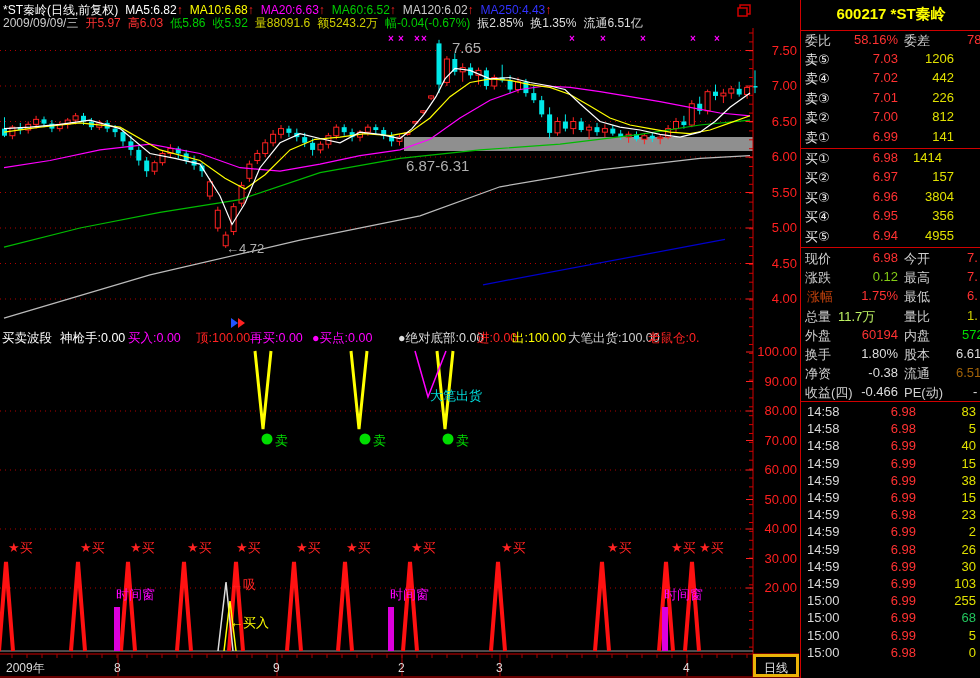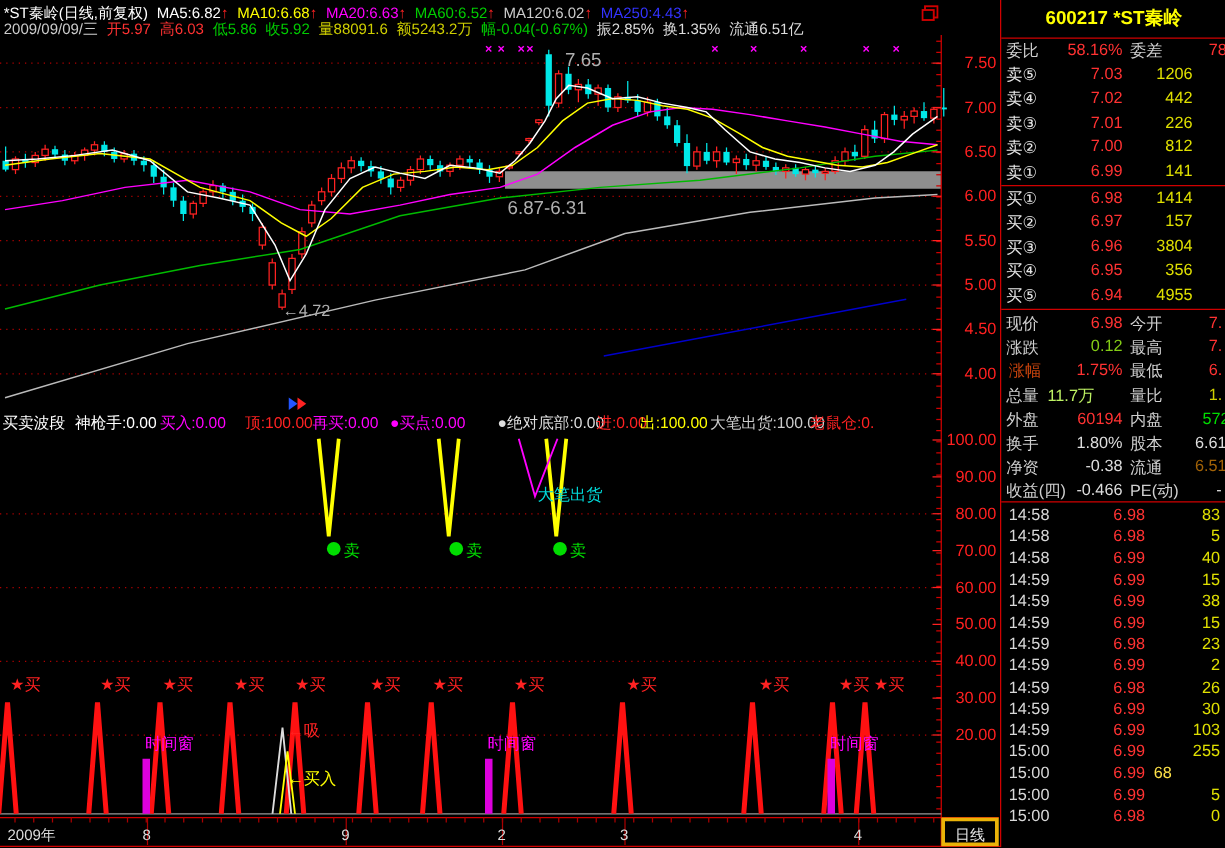--- a/index.html
+++ b/index.html
@@ -532,21 +532,21 @@
       </div>
       <div class="rp-row" style="top: 128.6px;">
         <span style="left: 4px; color: rgb(232, 232, 232);">卖①</span>
         <span style="left: 37px; color: rgb(255, 50, 50); width: 60px; text-align: right;">6.99</span>
         <span style="left: 100px; color: rgb(224, 224, 0); width: 53px; text-align: right;">141</span>
       </div>
       <div class="rp-sep" style="top: 148px;"></div>
       <div class="rp-row" style="top: 150px;">
         <span style="left: 4px; color: rgb(232, 232, 232);">买①</span>
         <span style="left: 37px; color: rgb(255, 50, 50); width: 60px; text-align: right;">6.98</span>
-        <span style="left: 100px; color: rgb(224, 224, 0); width: 53px; text-align: right;">1414</span>
+        <span style="left: 100px; color: rgb(224, 224, 0); width: 53px; text-align: center;">1414</span>
       </div>
       <div class="rp-row" style="top: 169.4px;">
         <span style="left: 4px; color: rgb(232, 232, 232);">买②</span>
         <span style="left: 37px; color: rgb(255, 50, 50); width: 60px; text-align: right;">6.97</span>
         <span style="left: 100px; color: rgb(224, 224, 0); width: 53px; text-align: right;">157</span>
       </div>
       <div class="rp-row" style="top: 188.8px;">
         <span style="left: 4px; color: rgb(232, 232, 232);">买③</span>
         <span style="left: 37px; color: rgb(255, 50, 50); width: 60px; text-align: right;">6.96</span>
         <span style="left: 100px; color: rgb(224, 224, 0); width: 53px; text-align: right;">3804</span>
@@ -667,21 +667,21 @@
         <span style="left: 122px; color: rgb(224, 224, 0); width: 53px; text-align: right;">103</span>
       </div>
       <div class="rp-row" style="top: 593.2px;">
         <span style="left: 6px; color: rgb(216, 216, 216);">15:00</span>
         <span style="left: 55px; color: rgb(255, 50, 50); width: 60px; text-align: right;">6.99</span>
         <span style="left: 122px; color: rgb(224, 224, 0); width: 53px; text-align: right;">255</span>
       </div>
       <div class="rp-row" style="top: 610.4px;">
         <span style="left: 6px; color: rgb(216, 216, 216);">15:00</span>
         <span style="left: 55px; color: rgb(255, 50, 50); width: 60px; text-align: right;">6.99</span>
-        <span style="left: 122px; color: #fde047; width: 53px; ">68</span>
+        <span style="left: 122px; color: #22c55e; width: 53px; text-align: right;">68</span>
       </div>
       <div class="rp-row" style="top: 627.6px;">
         <span style="left: 6px; color: rgb(216, 216, 216);">15:00</span>
         <span style="left: 55px; color: rgb(255, 50, 50); width: 60px; text-align: right;">6.99</span>
         <span style="left: 122px; color: rgb(224, 224, 0); width: 53px; text-align: right;">5</span>
       </div>
       <div class="rp-row" style="top: 644.8px;">
         <span style="left: 6px; color: rgb(216, 216, 216);">15:00</span>
         <span style="left: 55px; color: rgb(255, 50, 50); width: 60px; text-align: right;">6.98</span>
         <span style="left: 122px; color: rgb(224, 224, 0); width: 53px; text-align: right;">0</span>

